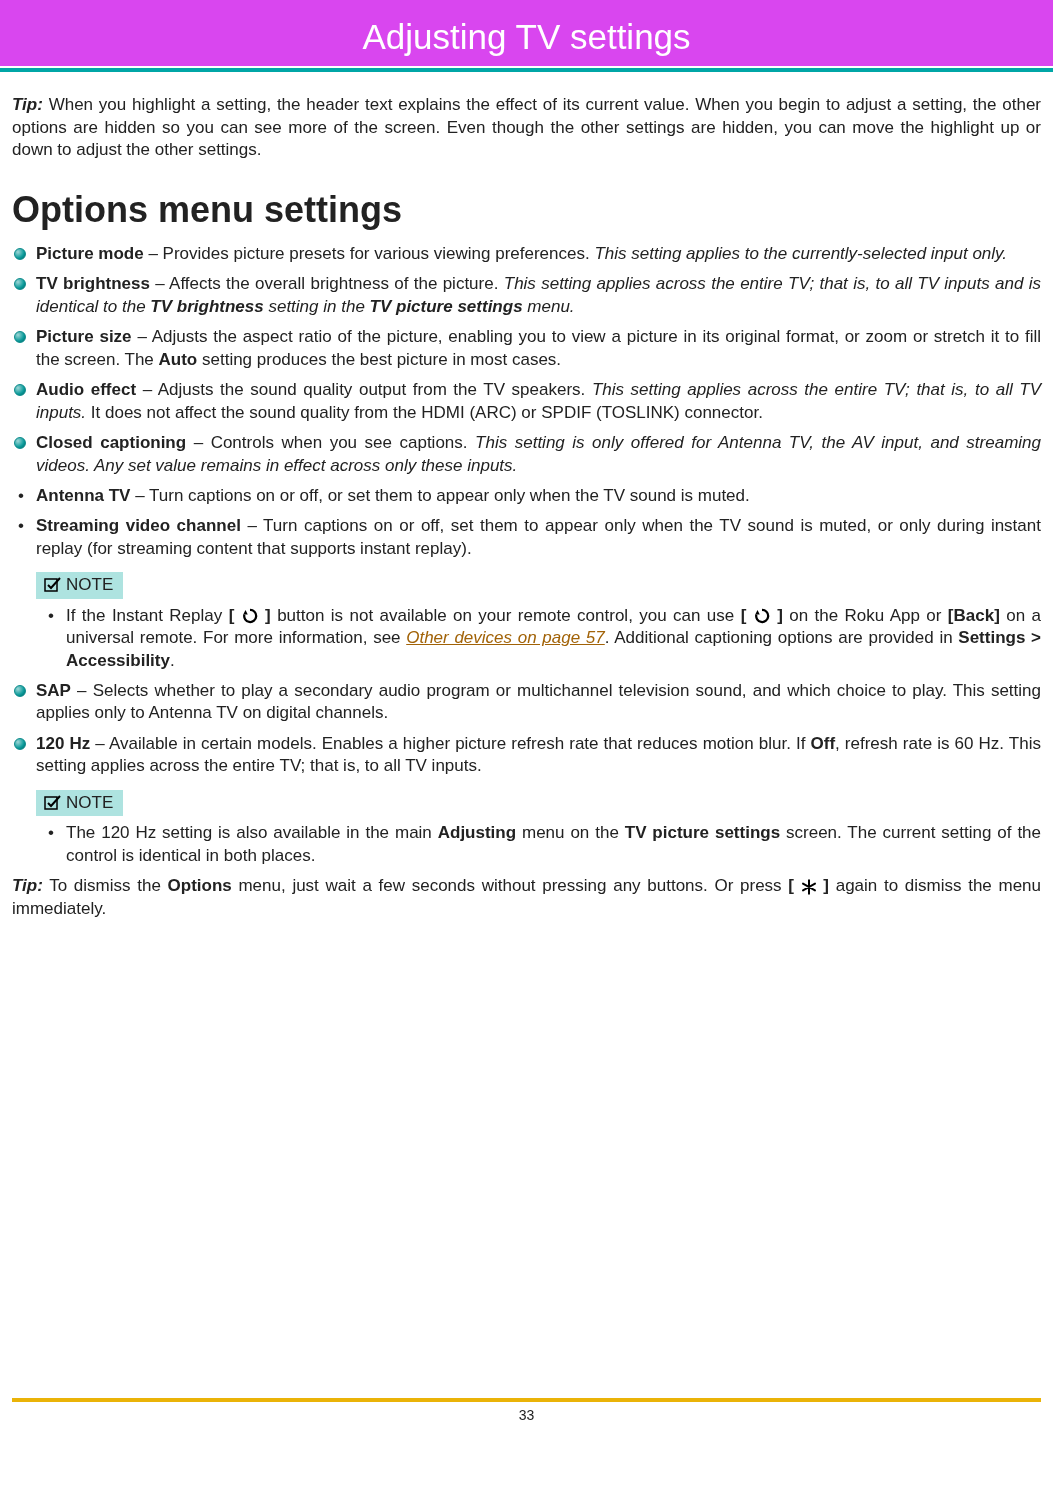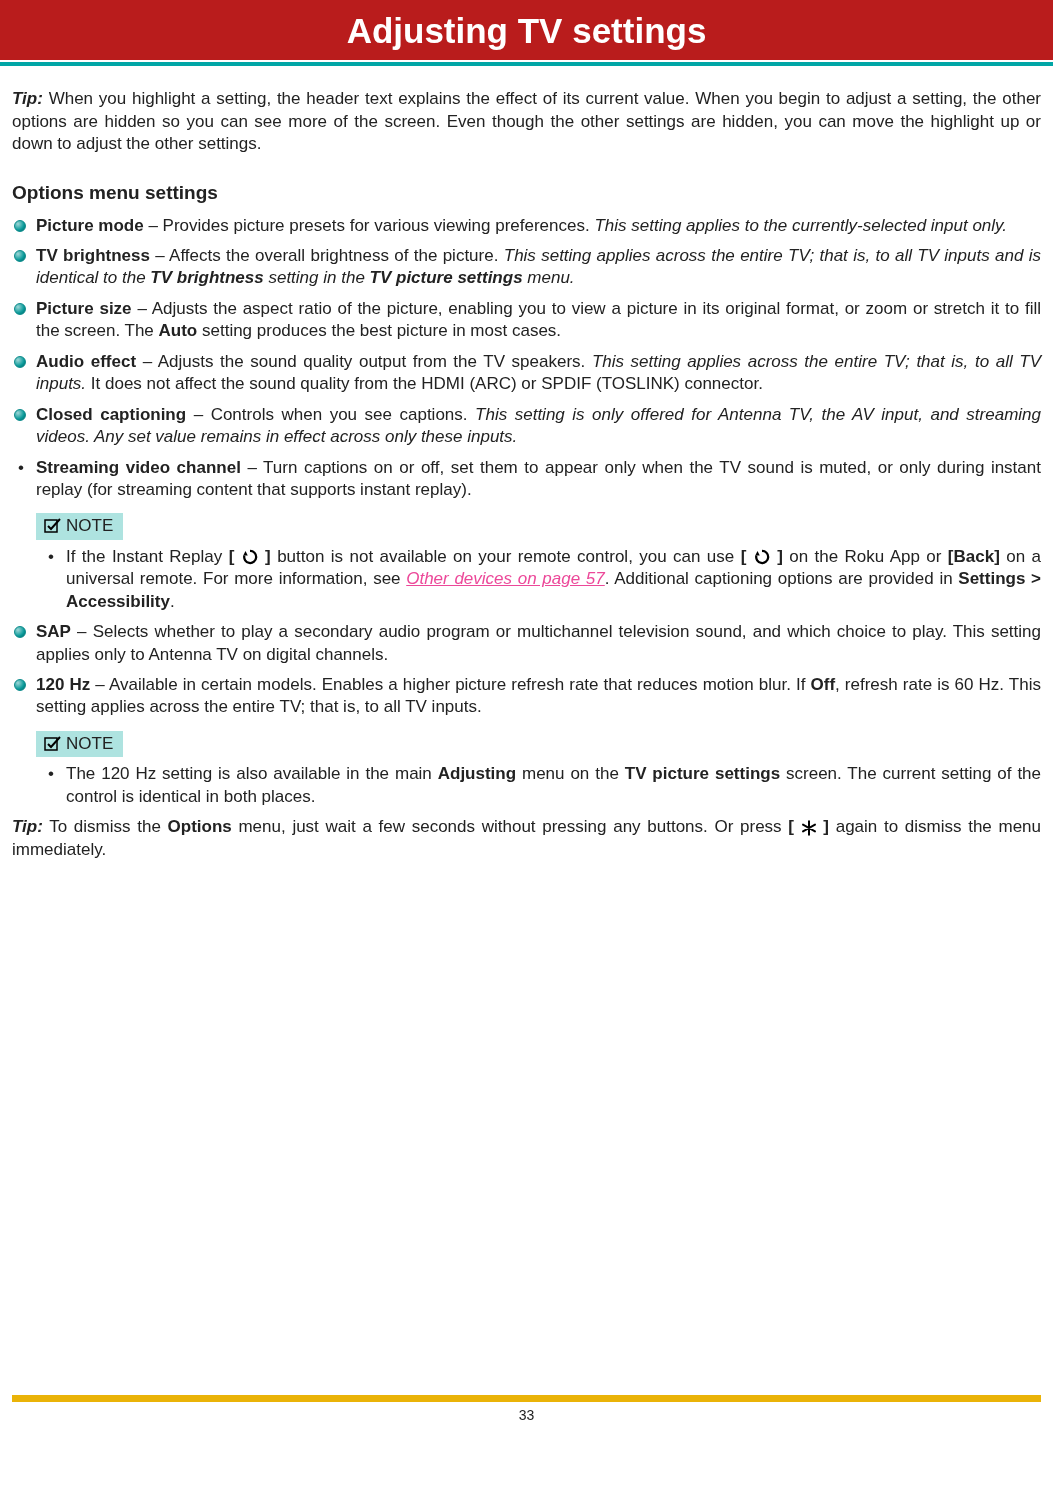--- a/index.html
+++ b/index.html
@@ -11,26 +11,26 @@
     background: #fff;
     font-size: 17px;
     line-height: 1.32;
   }
   .page {
     padding: 0 12px 20px 12px;
     min-height: 1430px;
     position: relative;
   }
   .header-wrap { position: relative; margin: 0 -12px 22px -12px; }
-  .header-top { background:#b91c1c; color:#fff; font-weight:bold; font-size:35px; text-align:center; padding:8px 0 6px 0;}
+  .header-top { background:#d946ef; color:#fff; font-weight:normal; font-size:35px; text-align:center; padding:14px 0 6px 0;}
   .header-line { height:4px; background:#00a6a6; margin-top:2px;}
   .tip-block { text-align: justify; margin-bottom: 24px; }
   .tip-label { font-weight: bold; font-style: italic; }
   h2.section {
-    font-size: 19px;
+    font-size: 36px;
     font-weight: bold;
     margin: 0 0 10px -12px;
     padding-left: 12px;
   }
   .glist { margin: 0; padding-left: 24px; }
   .glist > li { list-style: none; position: relative; text-align: justify; margin-bottom: 8px; }
   .glist > li::before {
     content: "";
     position: absolute;
     left: -22px;
@@ -59,24 +59,24 @@
     font-weight: normal;
     font-size: 17px;
     margin: 4px 0 6px 24px;
   }
   .note-box svg { vertical-align: -3px; margin-right: 4px; }
   .note-list { margin: 0 0 8px 24px; padding-left: 30px; }
   .note-list > li { list-style: none; position: relative; text-align: justify; margin-bottom: 6px; }
   .note-list > li::before {
     content: "•"; position: absolute; left: -18px; top: 0; font-size: 17px;
   }
-  .link { color: #ec4899; text-decoration: underline; font-style: italic; }
+  .link { color: #a16207; text-decoration: underline; font-style: italic; }
   .icon-btn { display: inline-block; vertical-align: -4px; }
   .footer {
-    border-top: 7px solid #eab308;
+    border-top: 4px solid #eab308;
     position: absolute;
     bottom: 6px;
     left: 12px; right: 12px;
     padding-top: 4px;
     text-align: center;
     font-size: 14px;
   }
 </style>
 </head>
 <body>
@@ -106,20 +106,21 @@
     </li>
     <li>
       <span class="bold">Audio effect</span><span> – Adjusts the sound quality output from the TV speakers. </span><span class="ital">This setting applies across the entire TV; that is, to all TV inputs.</span><span> It does not affect the sound quality from the HDMI (ARC) or SPDIF (TOSLINK) connector.</span>
     </li>
     <li>
       <span class="bold">Closed captioning</span><span> – Controls when you see captions. </span><span class="ital">This setting is only offered for Antenna TV, the AV input, and streaming videos. Any set value remains in effect across only these inputs.</span>
     </li>
   </ul>
 
   <ul class="sub-dot">
+    <li><span class="bold">Antenna TV</span><span> – Turn captions on or off, or set them to appear only when the TV sound is muted.</span></li>
     <li><span class="bold">Streaming video channel</span><span> – Turn captions on or off, set them to appear only when the TV sound is muted, or only during instant replay (for streaming content that supports instant replay).</span></li>
   </ul>
 
   <div class="note-box">
     <svg width="18" height="16" viewBox="0 0 18 16">
         <rect x="1" y="2" width="12" height="12" fill="none" stroke="#000" stroke-width="1.5"></rect>
         <path d="M4 8 L7 11 L16 1" fill="none" stroke="#000" stroke-width="2"></path>
       </svg><span>NOTE</span>
   </div>
   <ul class="note-list">

